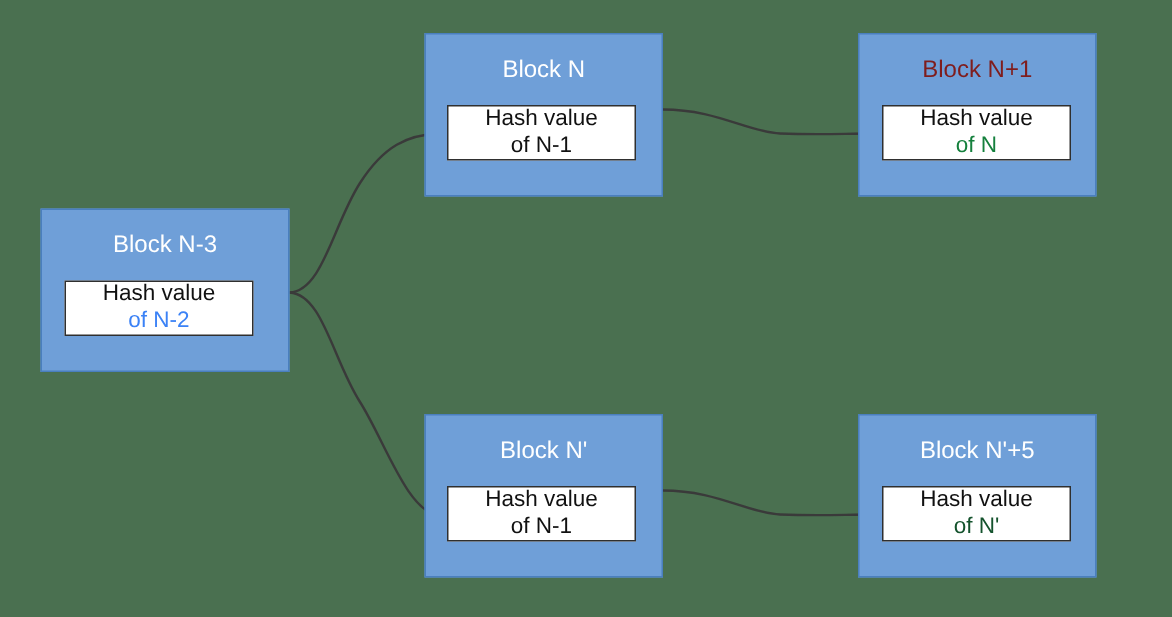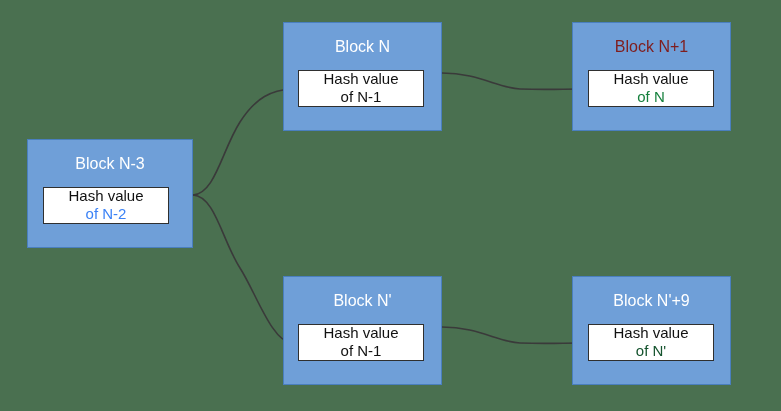--- a/index.html
+++ b/index.html
@@ -103,20 +103,20 @@
 
   <div class="block" style="left: 283px; top: 276px; width: 159px; height: 109px; padding-top: 14px; background: rgb(111, 159, 216); border-color: rgb(74, 127, 190);">
     <div class="block-title" style="color: rgb(255, 255, 255); text-align: right;">Block N'</div>
   </div>
   <div class="hash-box" style="left: 298px; top: 324px; width: 126px; height: 37px; background: rgb(255, 255, 255); border-color: rgb(47, 47, 47);">
     <div class="hash-line" style="color: rgb(17, 17, 17);">Hash value</div>
     <div class="hash-line" style="color: rgb(17, 17, 17);">of N-1</div>
   </div>
 
   <div class="block" style="left: 572px; top: 276px; width: 159px; height: 109px; padding-top: 14px; background: rgb(111, 159, 216); border-color: rgb(74, 127, 190);">
-    <div class="block-title" style="color: rgb(255, 255, 255);">Block N'+9</div>
+    <div class="block-title" style="color: rgb(255, 255, 255);">Block N'+5</div>
   </div>
   <div class="hash-box" style="left: 588px; top: 324px; width: 126px; height: 37px; background: rgb(255, 255, 255); border-color: rgb(47, 47, 47);">
     <div class="hash-line" style="color: rgb(17, 17, 17);">Hash value</div>
     <div class="hash-line" style="color: #14532d;">of N'</div>
   </div>
 
 </div>
 
 </body></html>

